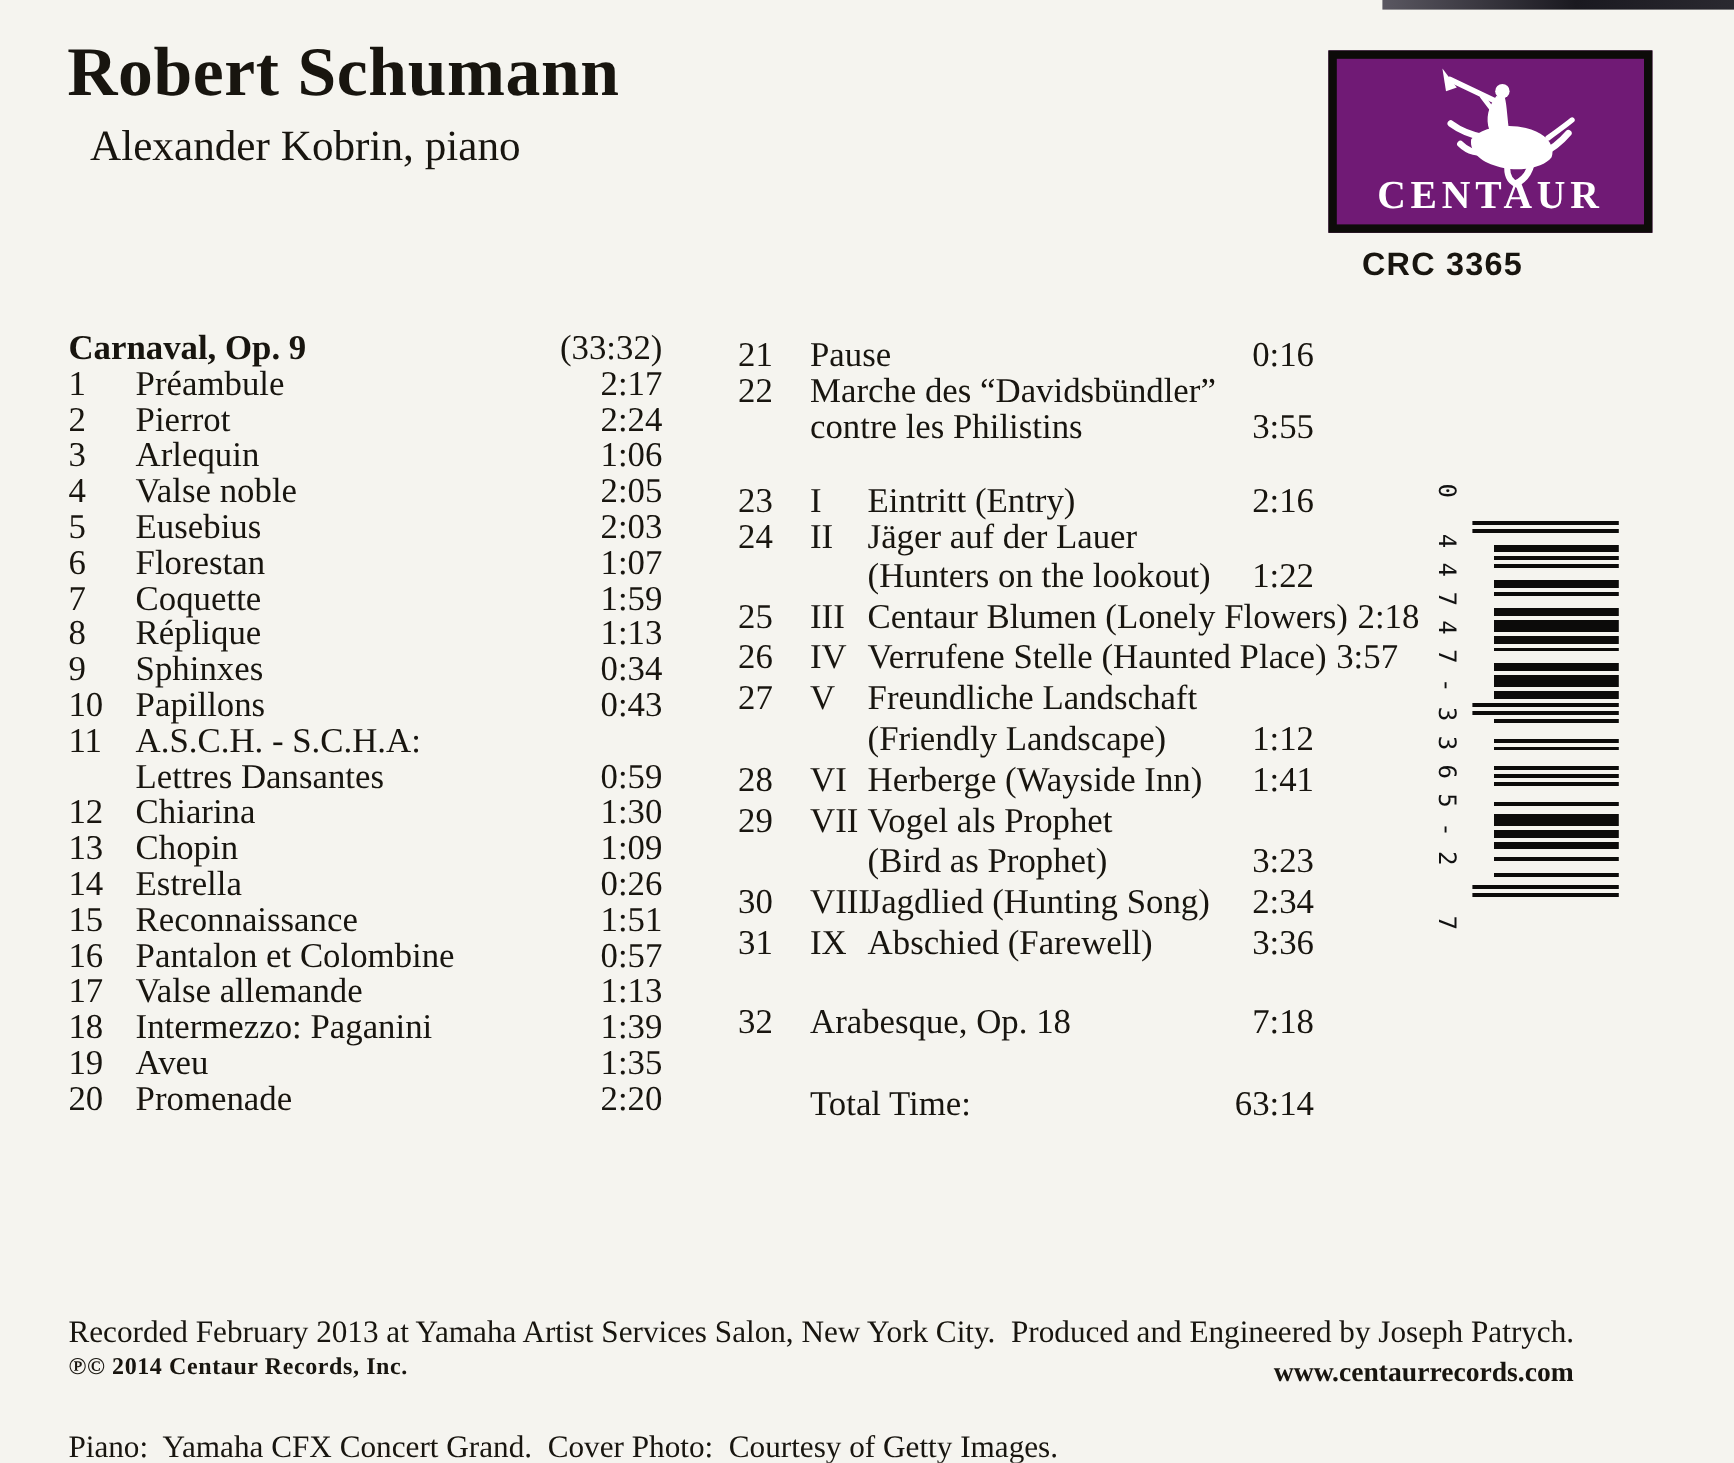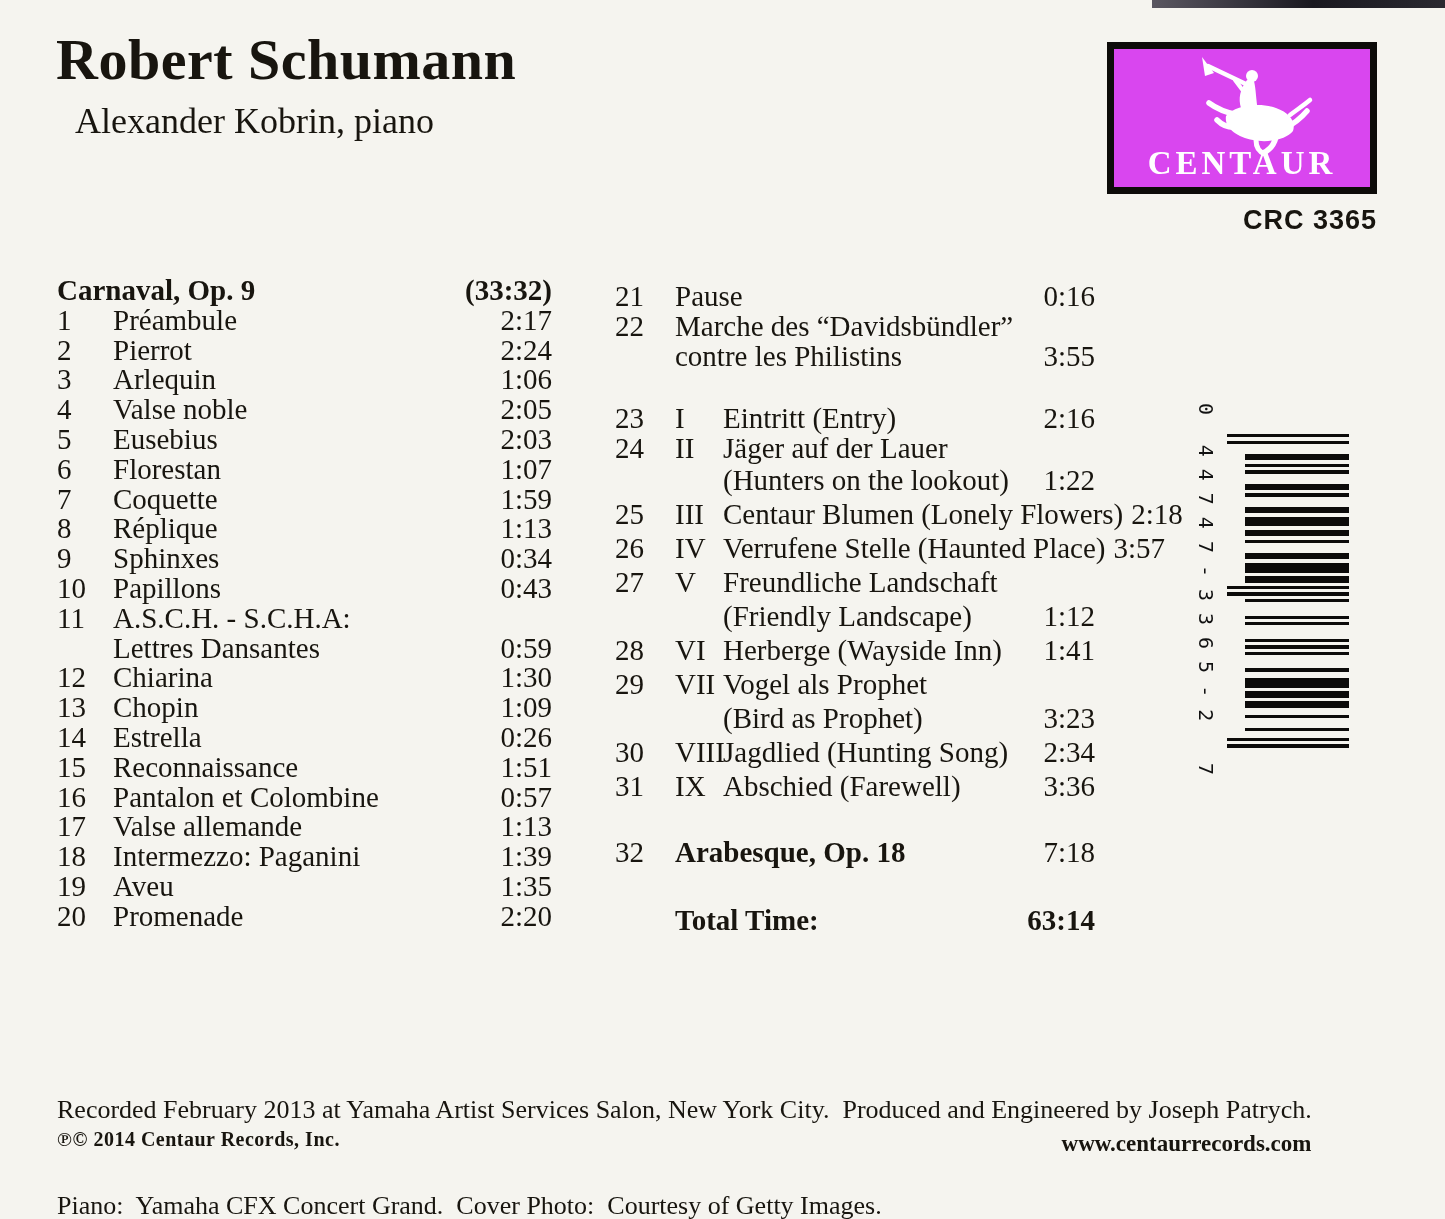--- a/index.html
+++ b/index.html
@@ -8,41 +8,41 @@
     background:#f5f4ef;color:#18150f;
     font-family:"Liberation Serif","DejaVu Serif",serif;
   }
   .edge-strip{position:absolute;left:1152px;top:0;width:293px;height:8px;
     background:linear-gradient(90deg,#5a5761,#1a1920 55%,#2a2930);}
   .composer{position:absolute;left:56px;top:26px;font-size:58px;font-weight:bold;letter-spacing:.5px;}
   .performer{position:absolute;left:56px;top:100px;font-size:36px;margin-left:19px;}
 
   
   .logo-box{position:absolute;left:1107px;top:42px;width:270px;height:152px;
-    background:#d946ef;border:7px solid #0d0b09;box-sizing:border-box;}
+    background:#701a75;border:7px solid #0d0b09;box-sizing:border-box;}
   .logo-box svg{position:absolute;left:0;top:0;width:100%;height:100%;}
   .wordmark{position:absolute;left:0;right:0;bottom:5px;text-align:center;color:#ffffff;
     font-size:33px;font-weight:bold;letter-spacing:4px;}
-  .catalog{position:absolute;left:1107px;top:205px;width:270px;text-align:right;
+  .catalog{position:absolute;left:1135px;top:205px;width:270px;text-align:left;
     font-family:"Liberation Sans","DejaVu Sans",sans-serif;font-weight:bold;font-size:27px;letter-spacing:1px;}
 
   
   .lcol{position:absolute;left:57px;top:276px;width:495px;}
   .rcol{position:absolute;left:615px;top:281px;width:480px;}
   .row{display:flex;height:29.8px;line-height:29.8px;font-size:29px;}
   .rcol .row{height:30px;line-height:30px;}
   .rcol .row.t34{height:34px;line-height:34px;}
   .n{flex:none;width:56px;}
   .rcol .n{width:60px;}
   .rm{flex:none;width:48px;}
   .t{white-space:nowrap;}
   .d{margin-left:auto;flex:none;padding-left:8px;}
   .ht{white-space:nowrap;font-weight:bold;}
-  .b{font-weight:bold;}
-  .hdr .d{font-weight:bold;}
+  .b{font-weight:normal;}
+  .hdr .d{font-weight:normal;}
   .sp32{height:32px;}
   .sp36{height:36px;}
 
   
   .barcode-bars{position:absolute;left:1227px;top:434px;width:122px;height:314px;}
   .barcode-digits{position:absolute;left:1219px;top:403px;width:372px;height:26px;
     transform:rotate(90deg);transform-origin:0 0;
     display:flex;justify-content:space-between;align-items:center;
     font-family:"DejaVu Sans Mono","Liberation Mono",monospace;font-size:20px;color:#111;}
   .bc-mid{letter-spacing:12px;}

